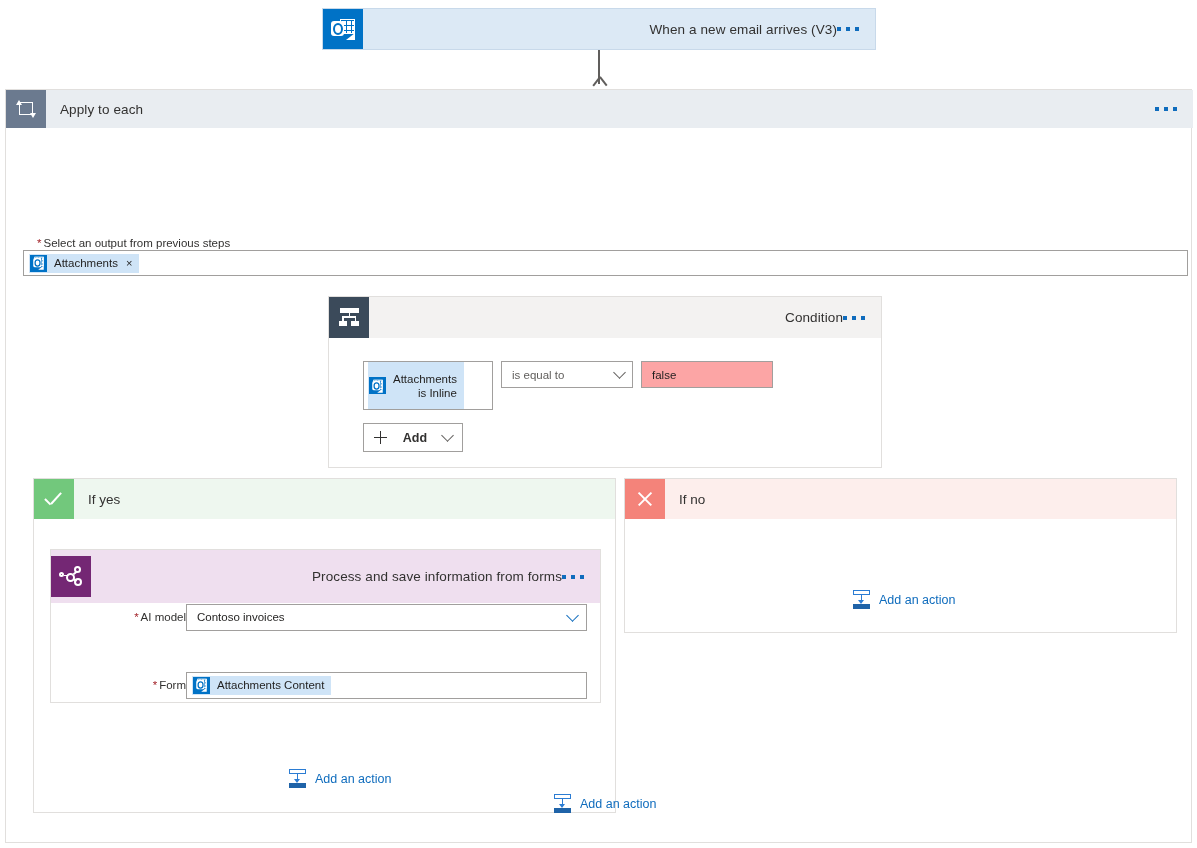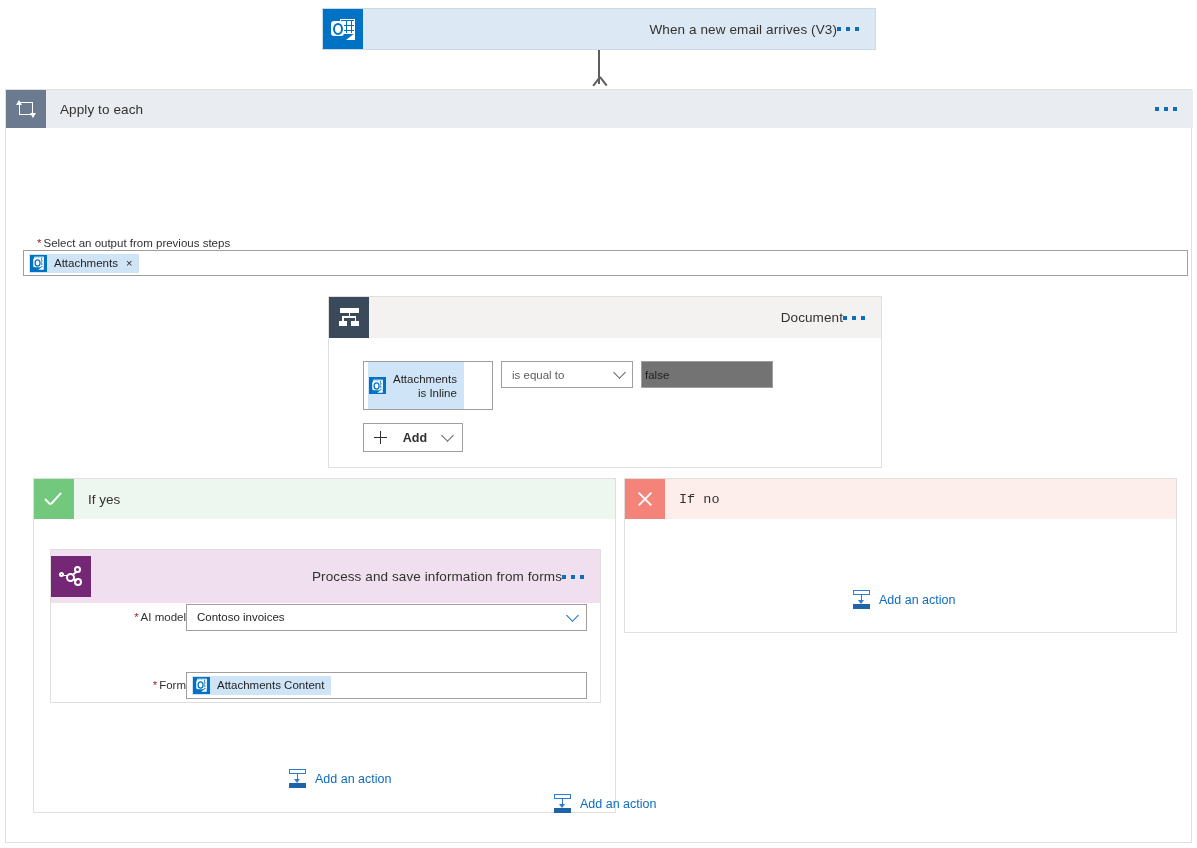--- a/index.html
+++ b/index.html
@@ -148,22 +148,22 @@
     display: flex; align-items: center; padding-left: 4px;
   }
   #cond-operand .token { height: 100%; align-items: center; padding: 4px 7px 4px 0; }
   #cond-operand .tok-lines { display: flex; flex-direction: column; line-height: 14px; }
   #cond-operator {
     width: 132px; height: 27px; border: 1px solid #a19f9d; background: #fff;
     display: flex; align-items: center; justify-content: space-between;
     padding: 0 8px 0 10px; font-size: 11.5px; color: #605e5c; cursor: pointer;
   }
   #cond-value {
-    width: 132px; height: 27px; border: 1px solid #a19f9d; background: #737373;
-    display: flex; align-items: center; padding-left: 3px;
+    width: 132px; height: 27px; border: 1px solid #a19f9d; background: #fca5a5;
+    display: flex; align-items: center; padding-left: 10px;
     font-size: 11.5px; color: #201f1e;
   }
   .chev {
     width: 9px; height: 9px; border-right: 1.3px solid #0f6cbd; border-bottom: 1.3px solid #0f6cbd;
     transform: rotate(45deg); margin-top: -4px; flex: 0 0 9px;
   }
   .chev.gray { border-color: #605e5c; }
   #cond-add {
     position: absolute; left: 34px; top: 126px; width: 100px; height: 29px;
     border: 1px solid #a19f9d; background: #fff;
@@ -182,21 +182,21 @@
 
   #yes-branch { left: 27px; top: 388px; width: 583px; height: 335px; }
   #yes-branch .branch-header { background: #eef7ef; }
   #yes-branch .branch-badge { background: #72c87c; }
   .check-glyph { width: 20px; height: 13px; position: relative; }
   .check-glyph::before, .check-glyph::after { content:""; position:absolute; background:#fff; }
   .check-glyph::before { left: 1px; top: 5px; width: 8px; height: 1.8px; transform: rotate(45deg); transform-origin: left center; }
   .check-glyph::after  { left: 6.5px; top: 10px; width: 15px; height: 1.8px; transform: rotate(-48deg); transform-origin: left center; }
 
   #no-branch { left: 618px; top: 388px; width: 553px; height: 155px; }
-  #no-branch .branch-header { background: #fdeeec; font-family: Liberation Mono, monospace; }
+  #no-branch .branch-header { background: #fdeeec; }
   #no-branch .branch-badge { background: #f4837a; }
   .x-glyph { width: 18px; height: 18px; position: relative; }
   .x-glyph::before, .x-glyph::after { content:""; position:absolute; left:0; top:8px; width:18px; height:1.8px; background:#fff; }
   .x-glyph::before { transform: rotate(45deg); }
   .x-glyph::after  { transform: rotate(-45deg); }
 
   
   #ai-card {
     position: absolute; left: 16px; top: 70px; width: 551px; height: 154px;
     border: 1px solid #e1dfdd; background: #fff;
@@ -317,21 +317,21 @@
           <div class="cond-glyph">
             <span class="bar"></span>
               <span class="stem"></span>
               <span class="cross"></span>
             <span class="leg l"></span>
               <span class="leg r"></span>
             <span class="foot l"></span>
               <span class="foot r"></span>
           </div>
         </div>
-        <div class="card-title">Document</div>
+        <div class="card-title">Condition</div>
         <div class="ellipsis">
             <i></i>
             <i></i>
             <i></i>
           </div>
       </div>
 
       <div id="cond-row">
         <div id="cond-operand">
           <span class="token">

